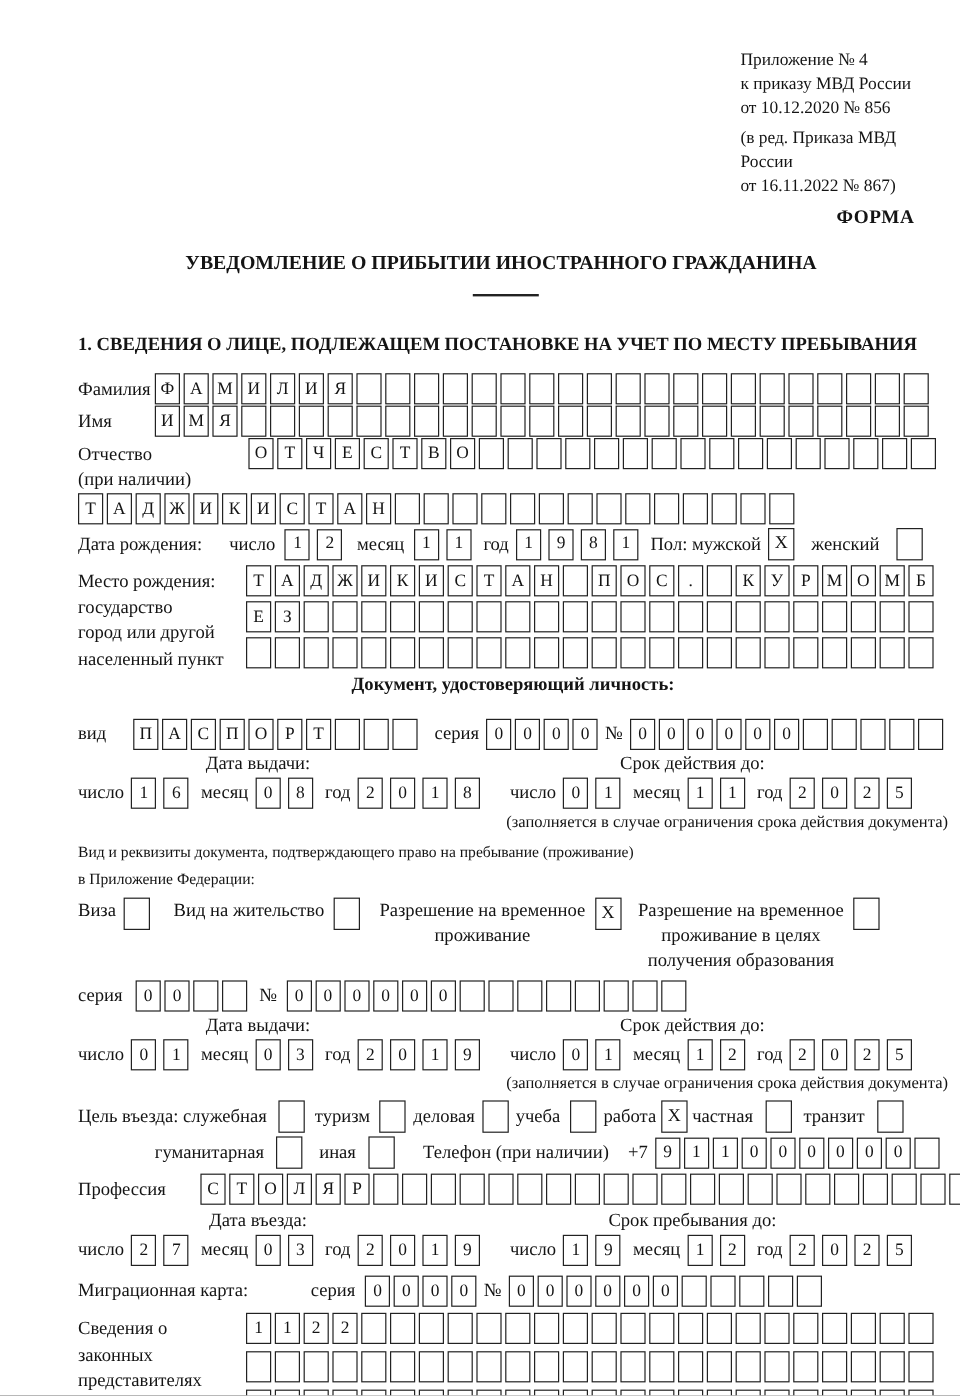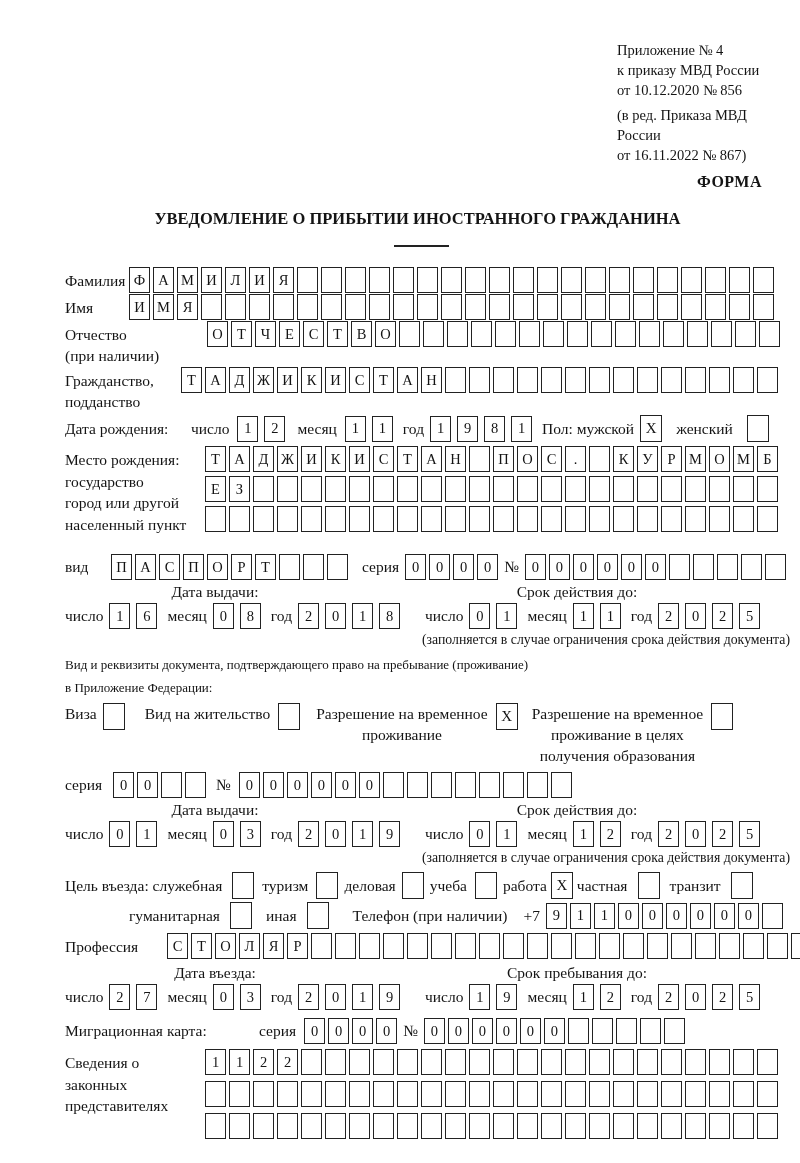--- a/index.html
+++ b/index.html
@@ -68,20 +68,21 @@
 
   <div class="forma">ФОРМА</div>
 
   <div class="title">
     <div>УВЕДОМЛЕНИЕ О ПРИБЫТИИ ИНОСТРАННОГО ГРАЖДАНИНА</div>
     <div>
       <span class="blankline"></span>
     </div>
   </div>
 
+  <div class="sec-head">1. СВЕДЕНИЯ О ЛИЦЕ, ПОДЛЕЖАЩЕМ ПОСТАНОВКЕ НА УЧЕТ ПО МЕСТУ ПРЕБЫВАНИЯ</div>
 
   <div class="frow" style="margin-top:14px;">
     <div class="lbl" style="width:64px;">Фамилия</div>
     <div class="cells">
         <span class="cell">Ф</span>
         <span class="cell">А</span>
         <span class="cell">М</span>
         <span class="cell">И</span>
         <span class="cell">Л</span>
         <span class="cell">И</span>
@@ -169,24 +170,20 @@
         <span class="cell"></span>
         <span class="cell"></span>
         <span class="cell"></span>
         <span class="cell"></span>
         <span class="cell"></span>
         <span class="cell"></span>
       </div>
   </div>
 
   <div class="frow">
-    <div class="lbl" style="width:116px;">
-      <div>Гражданство,</div>
-      <div>подданство</div>
-    </div>
     <div class="cells">
         <span class="cell">Т</span>
         <span class="cell">А</span>
         <span class="cell">Д</span>
         <span class="cell">Ж</span>
         <span class="cell">И</span>
         <span class="cell">К</span>
         <span class="cell">И</span>
         <span class="cell">С</span>
         <span class="cell">Т</span>
@@ -316,20 +313,21 @@
           <span class="cell"></span>
           <span class="cell"></span>
           <span class="cell"></span>
           <span class="cell"></span>
           <span class="cell"></span>
           <span class="cell"></span>
         </div>
     </div>
   </div>
 
+  <div style="text-align:center; font-weight:bold; font-size:15.5px; margin-top:2px;">Документ, удостоверяющий личность:</div>
 
   <div class="frow inl" style="margin-top:19px; align-items:center;">
     <span style="width:46px;">вид</span>
     <span class="cells">
         <span class="cell">П</span>
         <span class="cell">А</span>
         <span class="cell">С</span>
         <span class="cell">П</span>
         <span class="cell">О</span>
         <span class="cell">Р</span>

